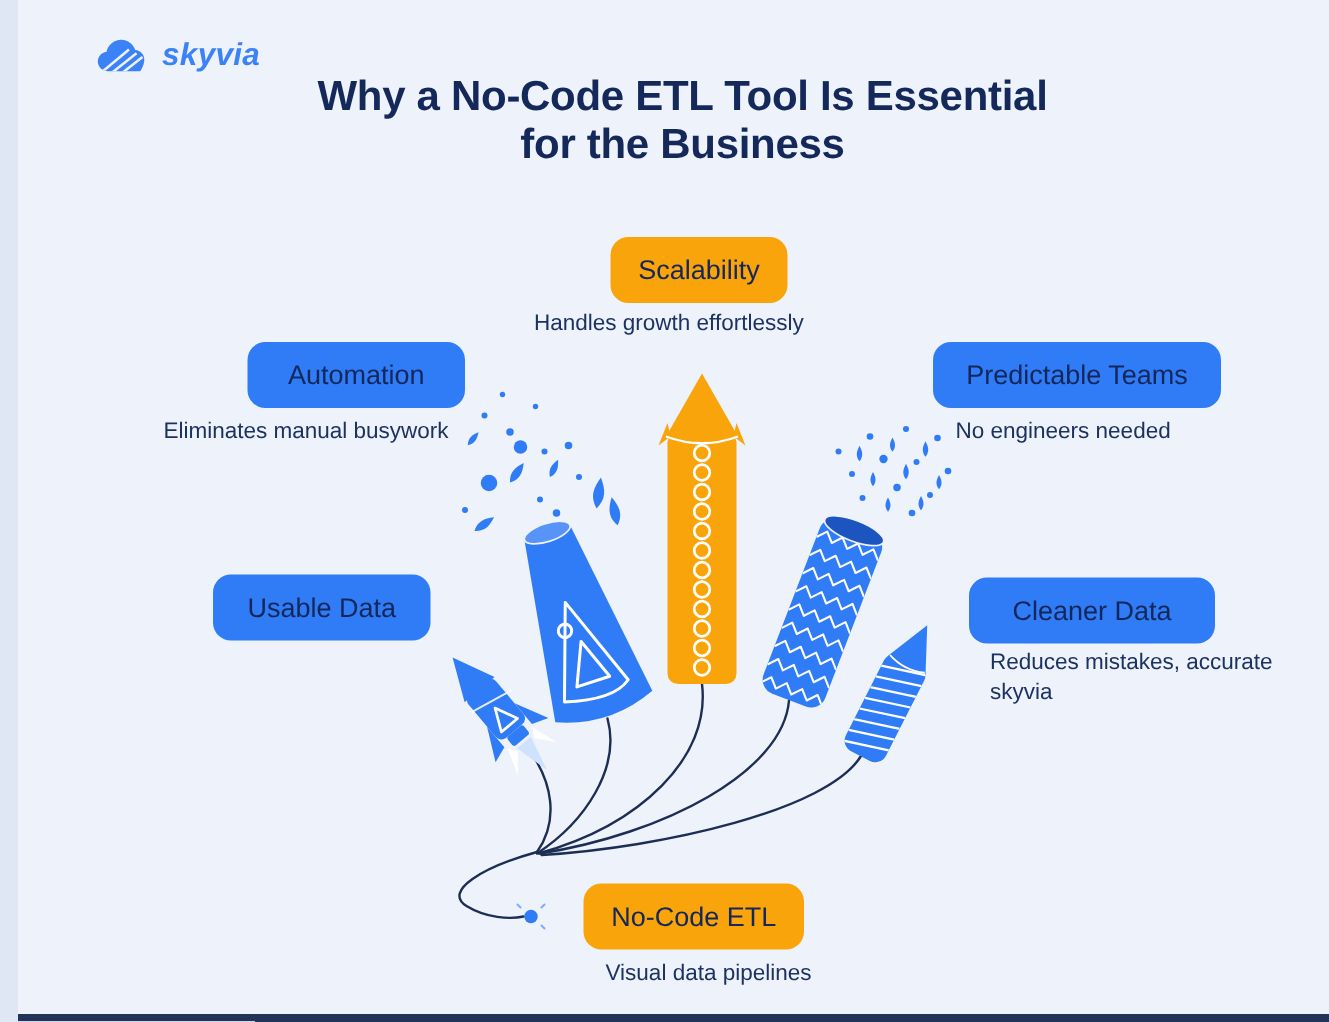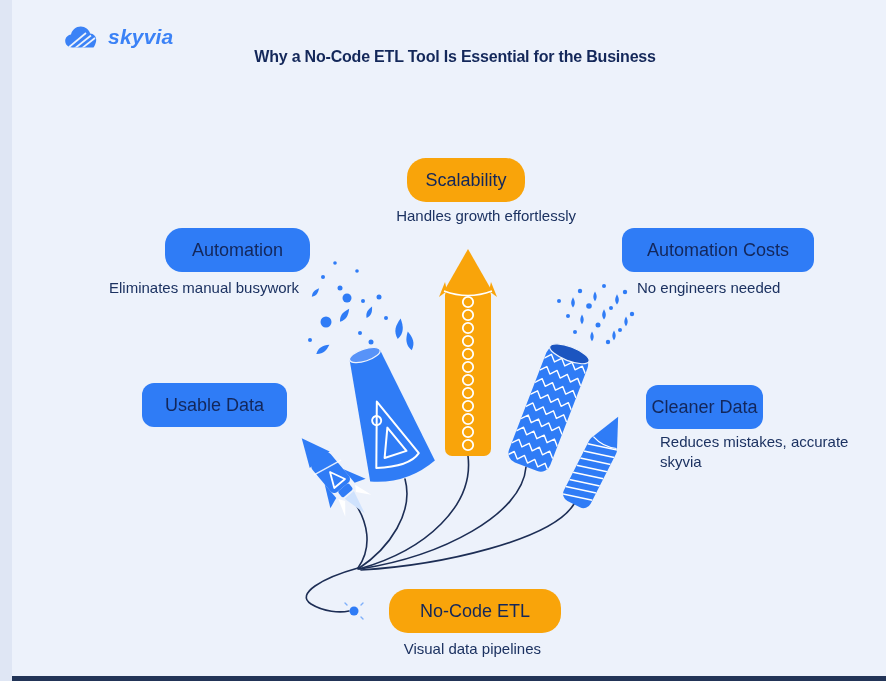--- a/index.html
+++ b/index.html
@@ -35,21 +35,21 @@
     font-style: italic;
     color: #3b82f6;
     letter-spacing: 0.2px;
   }
   h1.page-title {
     position: absolute;
     top: 48px; left: 0; right: 0;
     margin: 0 auto;
     max-width: 500px;
     text-align: center;
-    font-size: 16px;
+    font-size: 28px;
     line-height: 1.15;
     font-weight: 700;
     color: #14285a;
     letter-spacing: -0.2px;
   }
   .art {
     position: absolute;
     left: 0; top: 0;
   }
   .pill {
@@ -57,39 +57,39 @@
     display: flex;
     align-items: center;
     justify-content: center;
     height: 44px;
     border-radius: 12px;
     font-size: 18px;
     font-weight: 500;
     color: #13275b;
   }
   .pill-blue { background: #2f7cf6; }
-  .pill-orange { background: #f9a40a; border-radius: 19px; }
+  .pill-orange { background: #f9a40a; }
   .caption {
     position: absolute;
     font-size: 15px;
     line-height: 1.3;
     font-weight: 500;
     color: #1c3261;
   }
   .pos-scalability        { left: 395px; top: 158px; width: 118px; }
-  .cap-scalability        { left: 344px; top: 206px; width: 220px; text-align: right; }
-  .pos-automation         { left: 153px; top: 228px; width: 145px; border-radius: 17px; }
+  .cap-scalability        { left: 344px; top: 206px; width: 220px; text-align: left; }
+  .pos-automation         { left: 153px; top: 228px; width: 145px; }
   .cap-automation         { left:  97px; top: 278px; width: 200px; }
   .pos-predictable-costs  { left: 610px; top: 228px; width: 192px; }
   .cap-predictable-costs  { left: 625px; top: 278px; width: 190px; }
   .pos-usable-data        { left: 130px; top: 383px; width: 145px; }
   .cap-usable-data        { left: 107px; top: 434px; width: 175px; }
-  .pos-cleaner-data       { left: 634px; top: 385px; width: 117px; }
+  .pos-cleaner-data       { left: 634px; top: 385px; width: 164px; }
   .cap-cleaner-data       { left: 648px; top: 432px; width: 190px; }
-  .pos-no-code-etl        { left: 377px; top: 589px; width: 172px; }
+  .pos-no-code-etl        { left: 377px; top: 589px; width: 147px; }
   .cap-no-code-etl        { left: 379px; top: 639px; width: 150px; text-align: right; }
 </style>
 </head>
 <body>
 
 <div class="stage">
 
   <svg class="art" width="886" height="681" viewBox="0 0 886 681" aria-hidden="true">
     <defs>
       <path id="drop" d="M0 -9 C3.2 -3 4.2 1.5 0 7 C-4.2 1.5 -3.2 -3 0 -9 Z"></path>
@@ -256,21 +256,21 @@
   </header>
 
   <h1 class="page-title">Why a No-Code ETL Tool Is Essential for the Business</h1>
 
   <div class="pill pill-orange pos-scalability">Scalability</div>
   <div class="caption cap-scalability">Handles growth effortlessly</div>
 
   <div class="pill pill-blue pos-automation">Automation</div>
   <div class="caption cap-automation">Eliminates manual busywork</div>
 
-  <div class="pill pill-blue pos-predictable-costs">Automation Costs</div>
+  <div class="pill pill-blue pos-predictable-costs">Predictable Teams</div>
   <div class="caption cap-predictable-costs">No engineers needed</div>
 
   <div class="pill pill-blue pos-usable-data">Usable Data</div>
 
   <div class="pill pill-blue pos-cleaner-data">Cleaner Data</div>
   <div class="caption cap-cleaner-data">Reduces mistakes, accurate skyvia</div>
 
   <div class="pill pill-orange pos-no-code-etl">No-Code ETL</div>
   <div class="caption cap-no-code-etl">Visual data pipelines</div>
 

